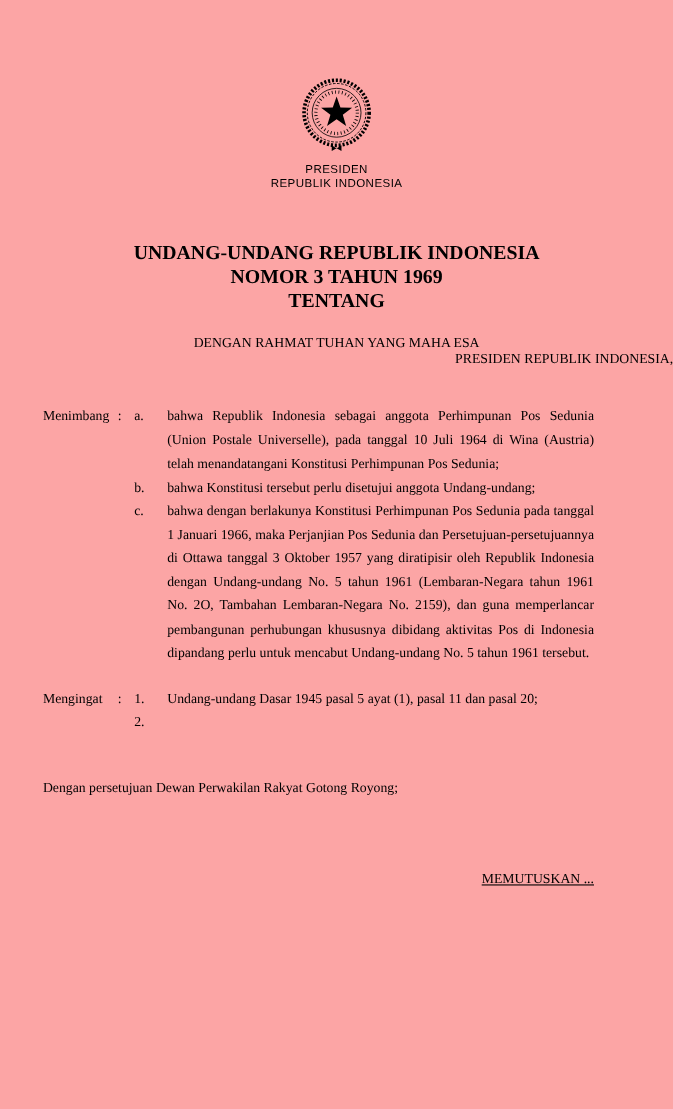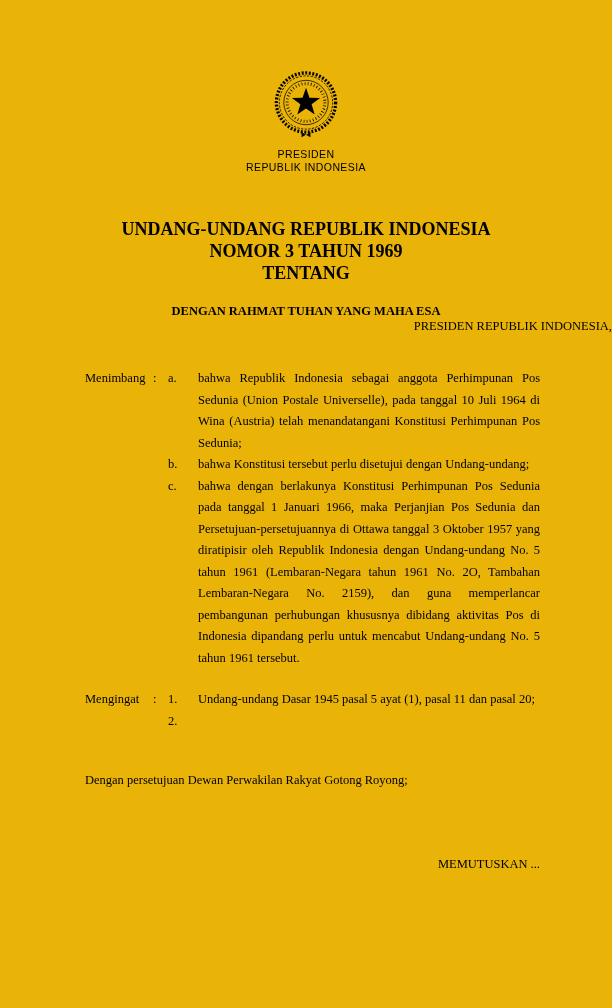--- a/index.html
+++ b/index.html
@@ -1,21 +1,21 @@
 <!DOCTYPE html>
 <html><head>
 <meta charset="utf-8">
 <style>
   * { margin: 0; padding: 0; box-sizing: border-box; }
   html, body { background: #ffffff; }
   .page {
     width: 612px;
     height: 1008px;
     margin: 0 auto;
-    background: #eab308;
+    background: #fca5a5;
     color: #000000;
     font-family: "Liberation Serif", serif;
     position: relative;
     overflow: hidden;
   }
   .header { text-align: center; padding-top: 64px; }
   .emblem { display: block; margin: 0 auto; width: 74px; height: 80px; }
   .header-text {
     font-family: "Liberation Sans", sans-serif;
     font-size: 10.5px;
@@ -25,46 +25,47 @@
   }
   .doc-title {
     text-align: center;
     font-weight: bold;
     font-size: 18px;
     line-height: 22px;
     margin-top: 44px;
   }
   .rahmat {
     text-align: center;
-    font-weight: bold;
+    font-weight: normal;
     font-size: 12.5px;
     margin-top: 20px;
   }
   .presiden {
     text-align: right;
     font-weight: normal;
     font-size: 12.5px;
   }
-  .content { padding: 0 72px 0 85px; font-size: 12.5px; }
+  .content { padding: 0 72px 0 39px; font-size: 12.5px; }
   .considerations { margin-top: 34px; }
   .row {
     display: grid;
     grid-template-columns: 68px 15px 30px 1fr;
     line-height: 21.5px;
   }
   .row .label { text-align: left; }
   .row .colon { text-align: left; }
   .row .marker { text-align: left; }
   .row .text { text-align: justify; }
   .mengingat { margin-top: 20px; }
   .persetujuan { margin-top: 38px; line-height: 21.5px; }
   .memutuskan {
     margin-top: 62px;
     text-align: right;
     line-height: 21.5px;
+    text-decoration: underline;
   }
 </style>
 </head>
 <body>
 
 <div class="page">
 
   <div class="header">
     <svg class="emblem" viewBox="0 0 100 108" aria-hidden="true">
 
@@ -100,21 +101,21 @@
       <div class="row">
         <span class="label">Menimbang</span>
         <span class="colon">:</span>
         <span class="marker">a.</span>
         <span class="text">bahwa Republik Indonesia sebagai anggota Perhimpunan Pos Sedunia (Union Postale Universelle), pada tanggal 10 Juli 1964 di Wina (Austria) telah menandatangani Konstitusi Perhimpunan Pos Sedunia;</span>
       </div>
       <div class="row">
         <span class="label"></span>
         <span class="colon"></span>
         <span class="marker">b.</span>
-        <span class="text">bahwa Konstitusi tersebut perlu disetujui dengan Undang-undang;</span>
+        <span class="text">bahwa Konstitusi tersebut perlu disetujui anggota Undang-undang;</span>
       </div>
       <div class="row">
         <span class="label"></span>
         <span class="colon"></span>
         <span class="marker">c.</span>
         <span class="text">bahwa dengan berlakunya Konstitusi Perhimpunan Pos Sedunia pada tanggal 1 Januari 1966, maka Perjanjian Pos Sedunia dan Persetujuan-persetujuannya di Ottawa tanggal 3 Oktober 1957 yang diratipisir oleh Republik Indonesia dengan Undang-undang No. 5 tahun 1961 (Lembaran-Negara tahun 1961 No. 2O, Tambahan Lembaran-Negara No. 2159), dan guna memperlancar pembangunan perhubungan khususnya dibidang aktivitas Pos di Indonesia dipandang perlu untuk mencabut Undang-undang No. 5 tahun 1961 tersebut.</span>
       </div>
     </div>
 
     <div class="mengingat">

